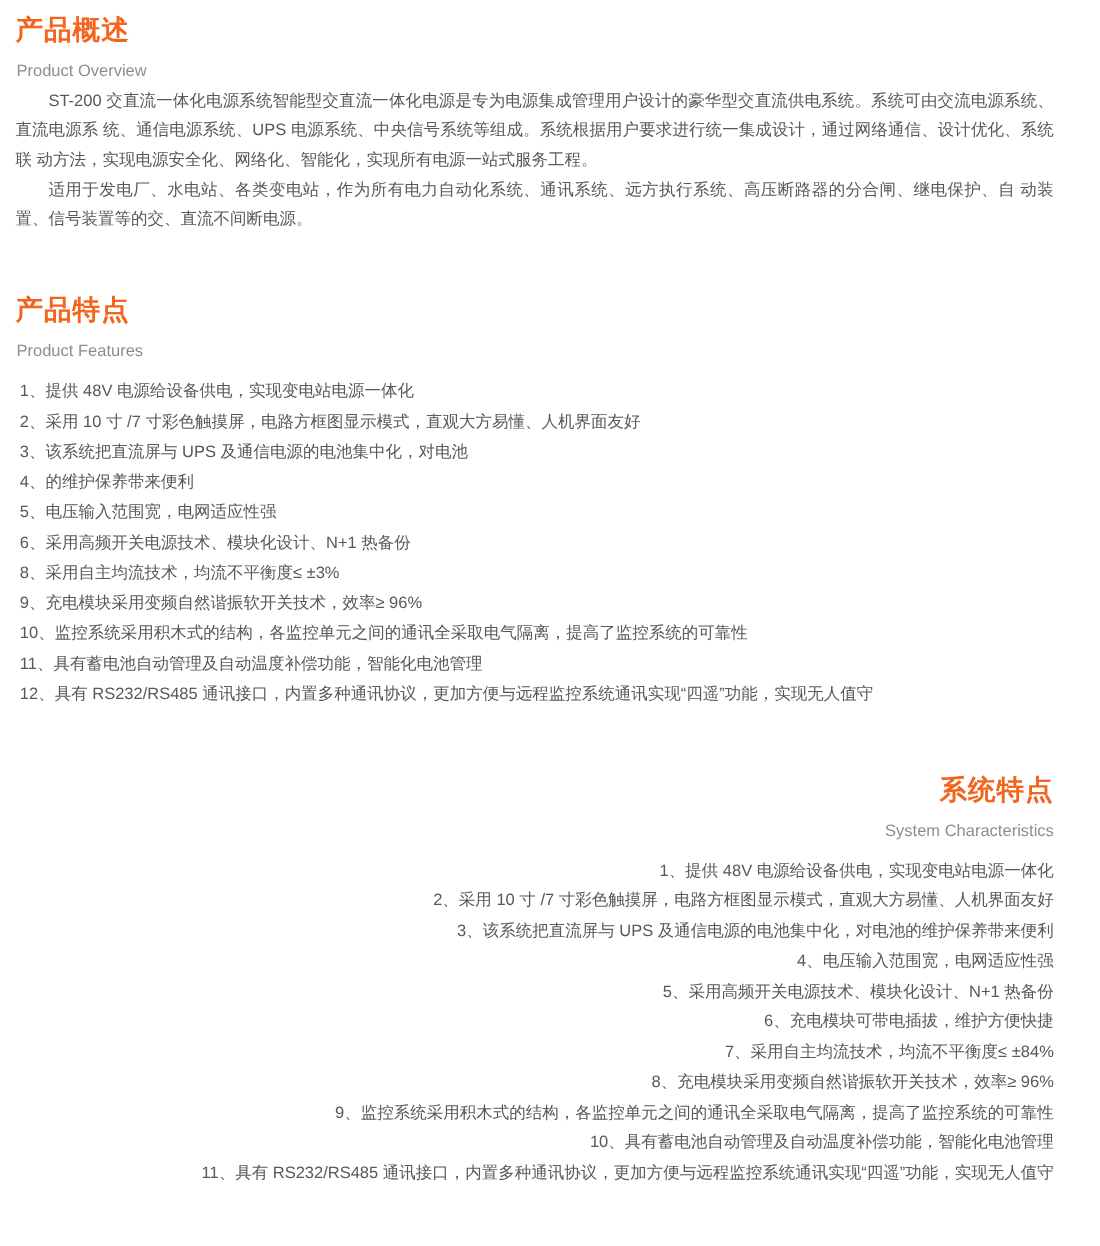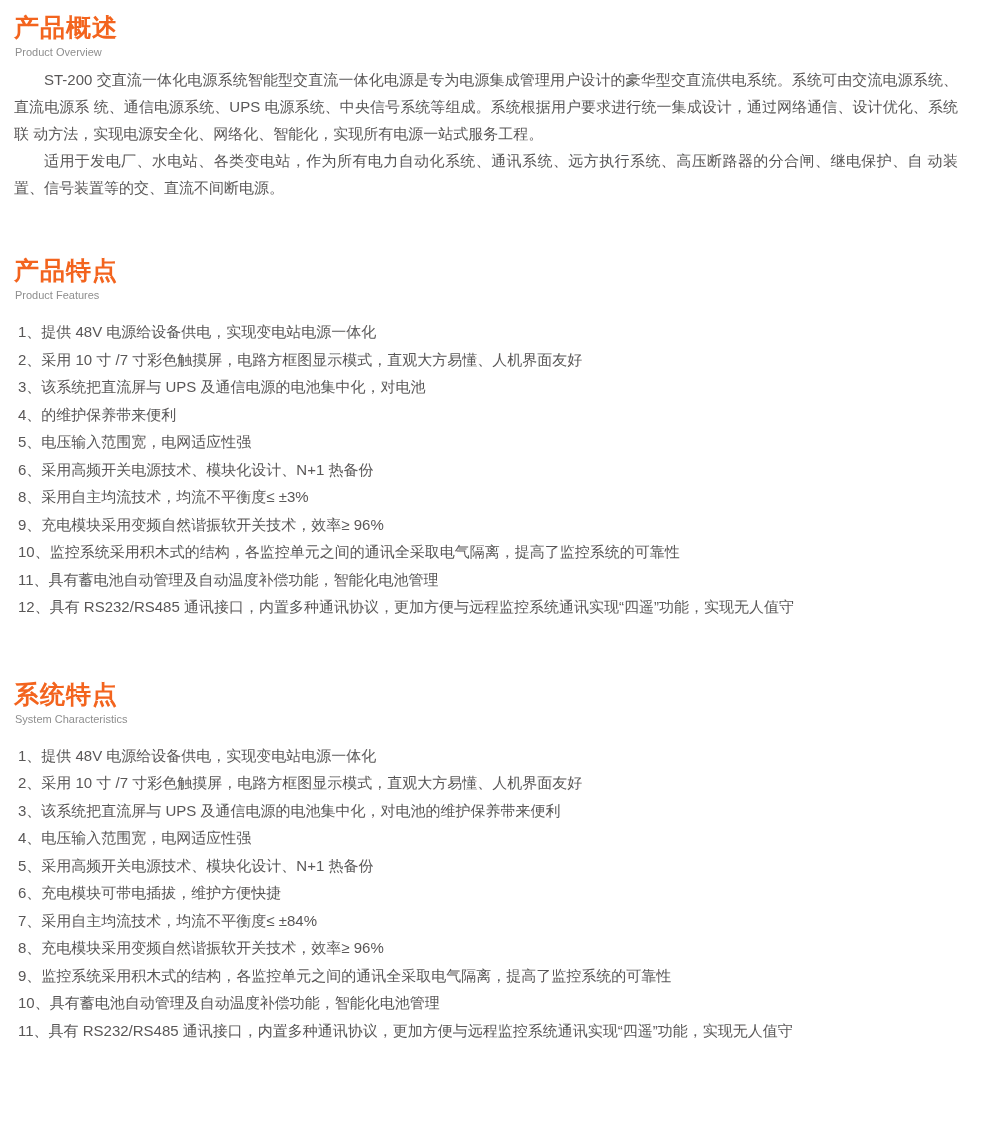--- a/index.html
+++ b/index.html
@@ -21,37 +21,37 @@
   .section { margin: 0; }
   .sec-title {
     margin: 0;
     color: #f3641e;
     font-size: 25px;
     font-weight: 700;
     line-height: 30px;
     letter-spacing: 1px;
   }
   .sec-subtitle {
-    margin: 0 0 0 1px;
+    margin: 12px 0 0 1px;
     color: #8e8e8e;
-    font-size: 11px;
+    font-size: 15px;
     font-weight: 400;
     line-height: 21px;
   }
   .para {
     margin: 0;
     color: #595757;
     font-size: 15px;
     line-height: 27px;
     text-align: justify;
     text-indent: 2em;
   }
   .overview-body { margin-top: 3px; }
   .sec-features { margin-top: 54px; }
-  .sec-system   { margin-top: 58px; }
+  .sec-system   { margin-top: 58px; text-align: right; }
   .feature-list {
     list-style: none;
     margin: 12px 0 0 0;
     padding: 0 0 0 4px;
   }
   .feature-list li {
     color: #595757;
     font-size: 15px;
     line-height: 27.5px;
     white-space: nowrap;

